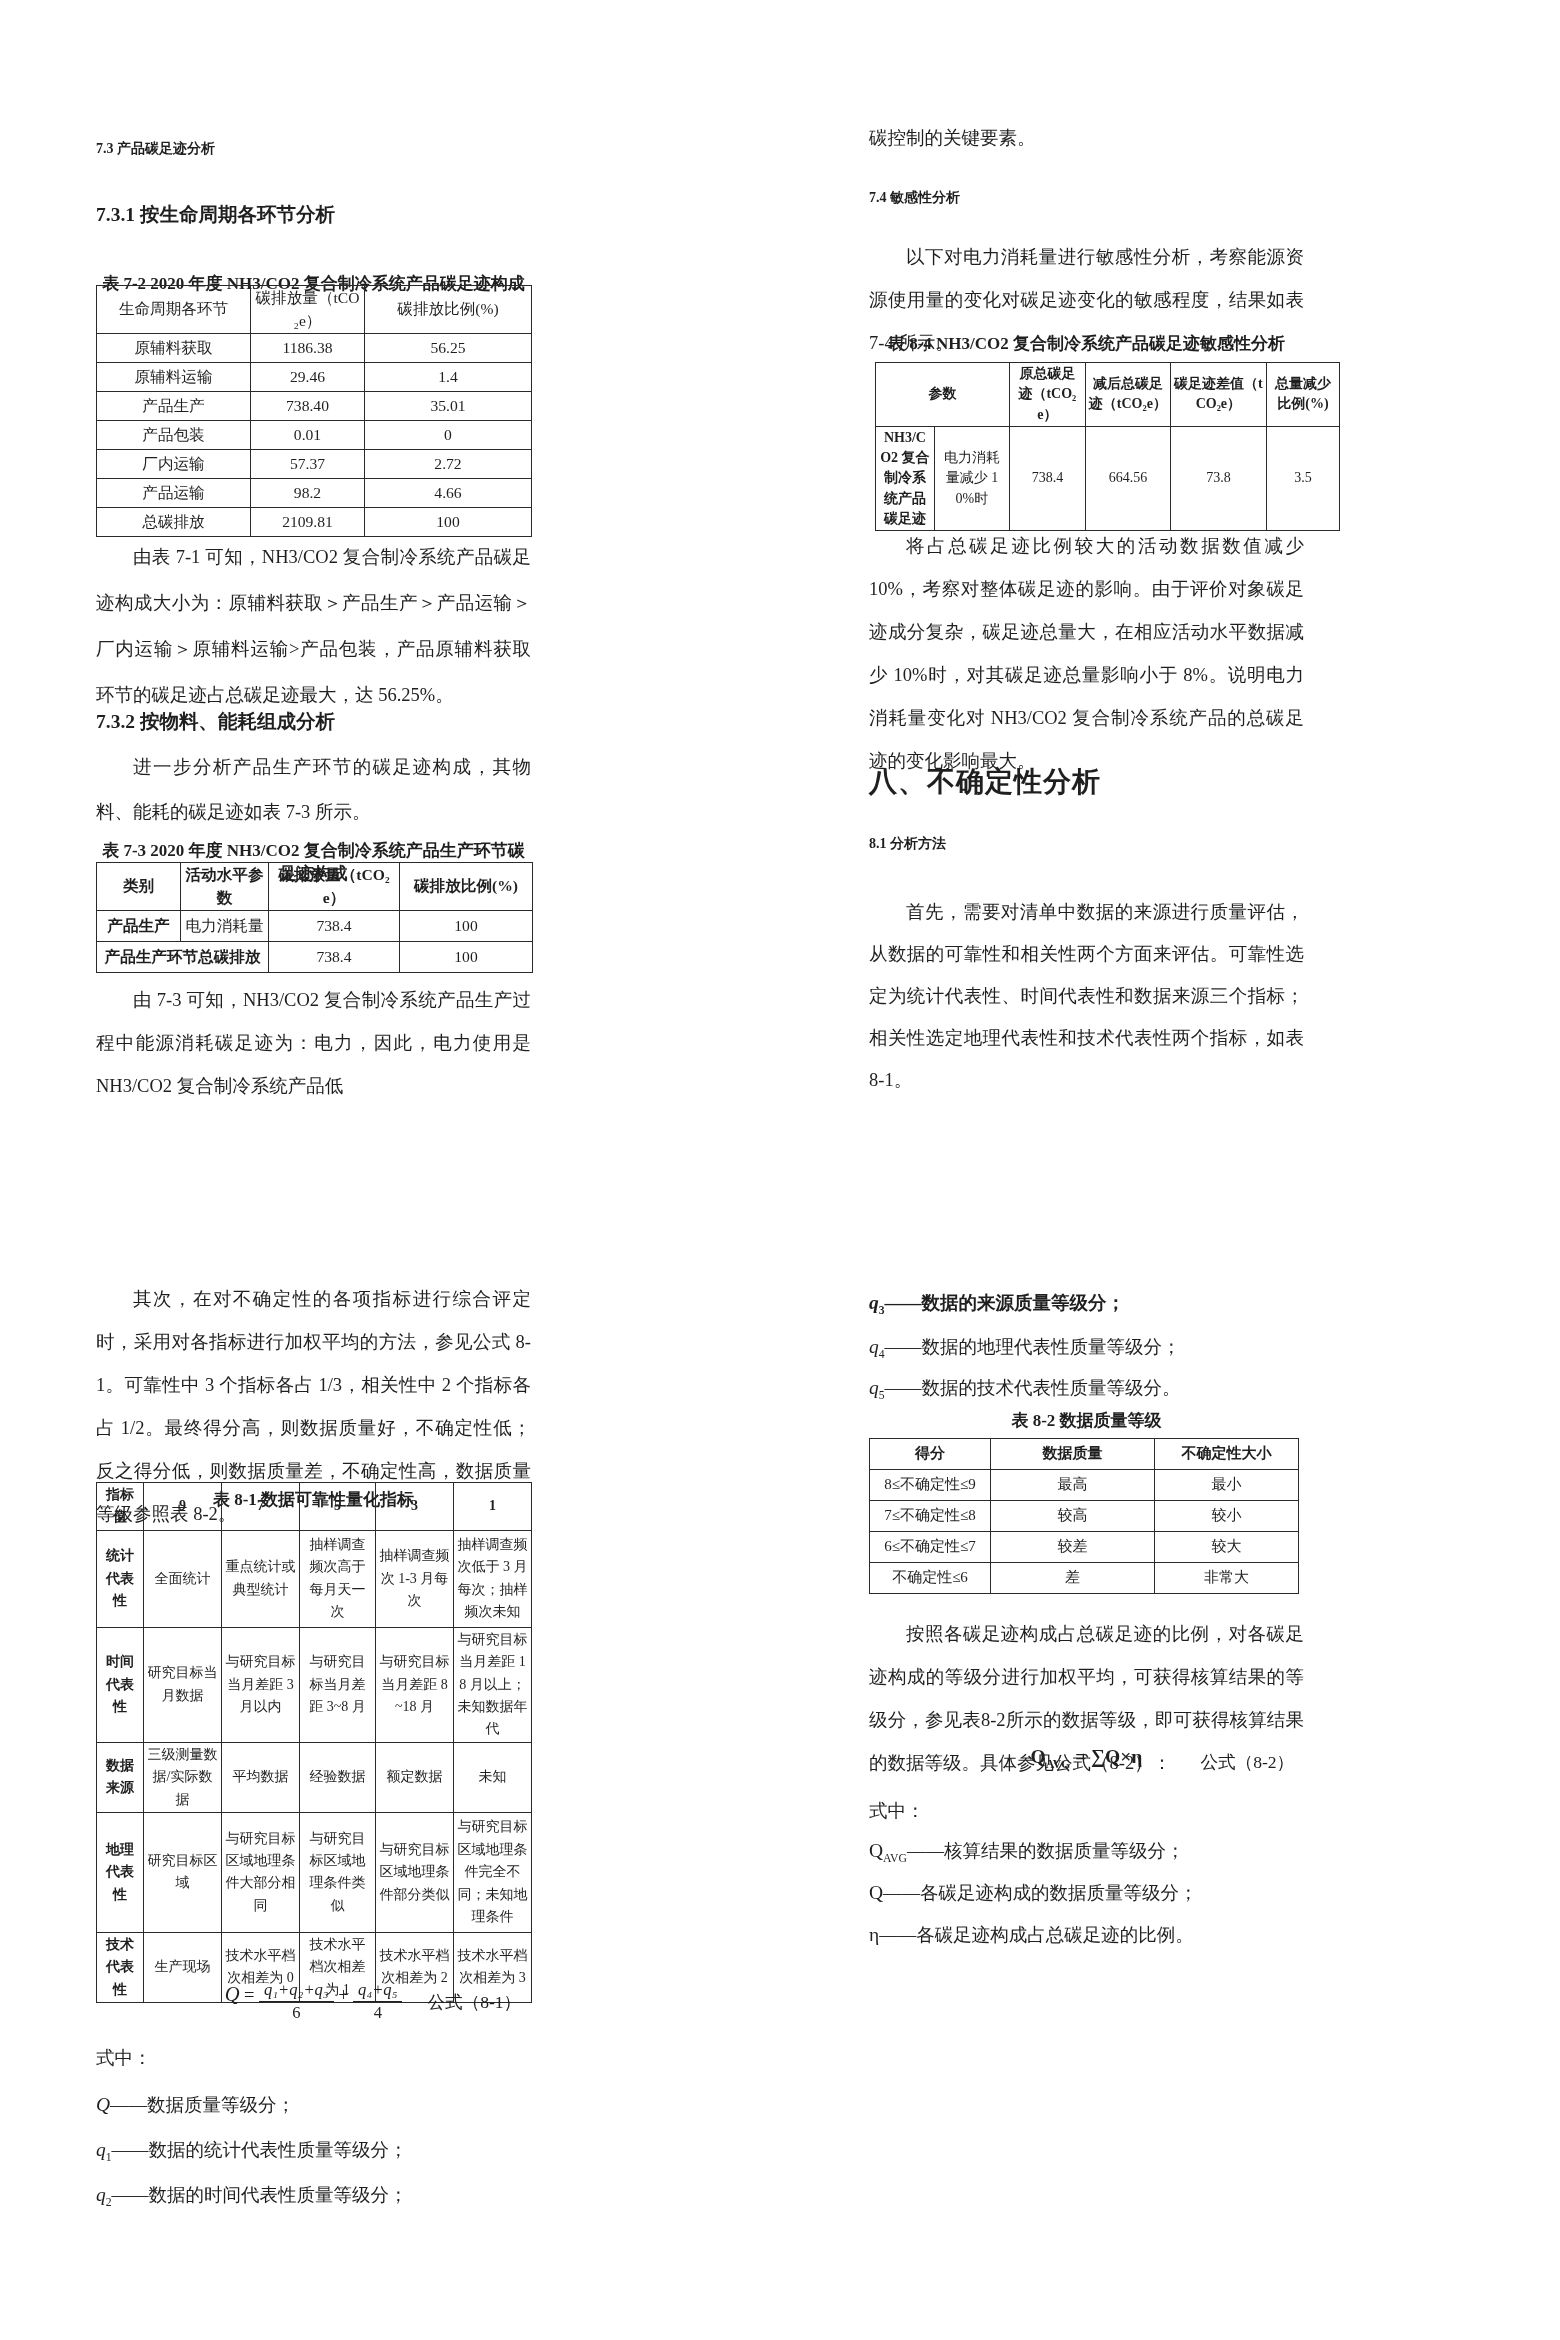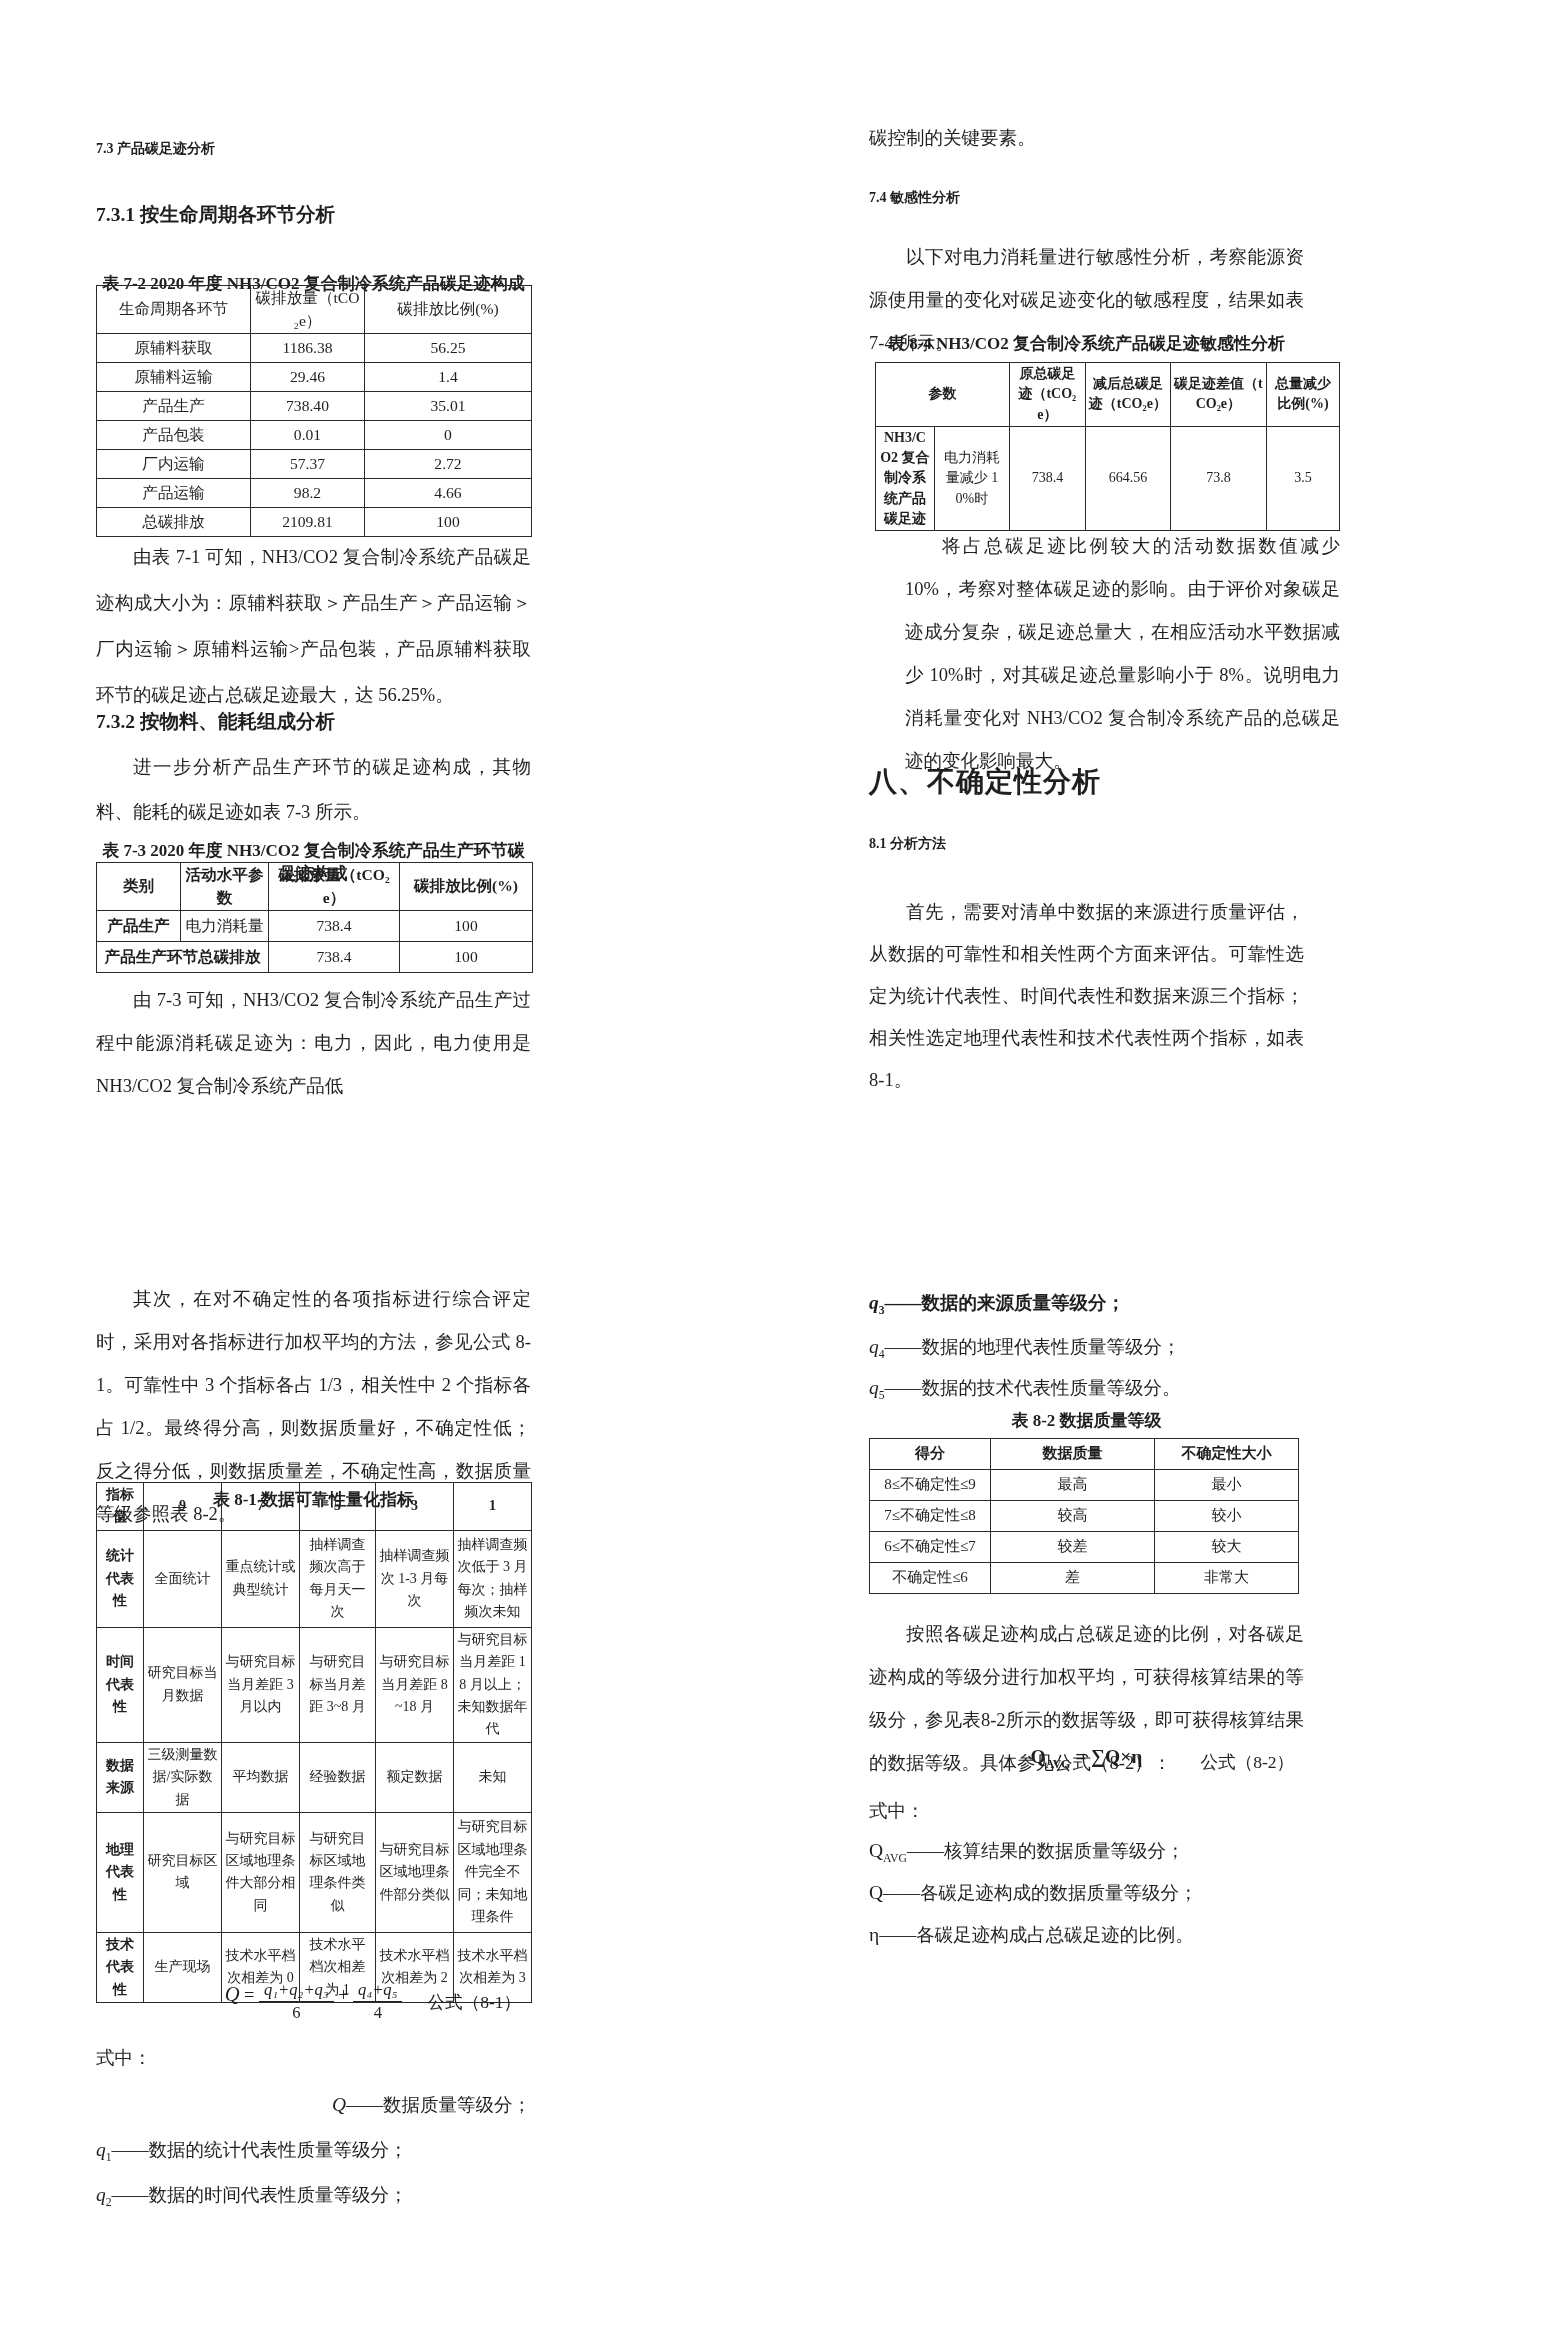--- a/index.html
+++ b/index.html
@@ -200,21 +200,21 @@
     <div class="blk formula" style="top:1980px;height:59px;">
       <span class="mi" style="font-size:20.5px;">Q</span>
       <span>=</span>
       <span class="frac"><span class="num mi">q₁+q₂+q₃</span><span class="den">6</span></span>
       <span>+</span>
       <span class="frac"><span class="num mi">q₄+q₅</span><span class="den">4</span></span>
       <span class="flabel">公式（8-1）</span>
     </div>
 
     <div class="blk para" style="top:2036px;">式中：</div>
-    <div class="blk defline" style="top:2092px;text-align:right;"><i>Q</i><sub></sub><span>——数据质量等级分；</span></div>
+    <div class="blk defline" style="top:2092px;"><i>Q</i><sub></sub><span>——数据质量等级分；</span></div>
     <div class="blk defline" style="top:2137px;"><i>q</i><sub>1</sub><span>——数据的统计代表性质量等级分；</span></div>
     <div class="blk defline" style="top:2182px;"><i>q</i><sub>2</sub><span>——数据的时间代表性质量等级分；</span></div>
   </section>
 
   <section class="col col-r">
     <div class="blk para lh44" style="top:117px;">碳控制的关键要素。</div>
     <div class="blk h-sec" style="top:189px;">7.4 敏感性分析</div>
     <div class="blk para lh44 indent" style="top:236px;">以下对电力消耗量进行敏感性分析，考察能源资源使用量的变化对碳足迹变化的敏感程度，结果如表 7-4 所示。</div>
     <div class="blk caption" style="top:332px;">表 8-4  NH3/CO2 复合制冷系统产品碳足迹敏感性分析</div>
 
@@ -239,21 +239,21 @@
         <td class="bold" style="height:90px;">NH3/CO2 复合制冷系统产品碳足迹</td>
         <td>电力消耗量减少 10%时</td>
         <td>738.4</td>
         <td>664.56</td>
         <td>73.8</td>
         <td>3.5</td>
       </tr>
     </tbody>
       </table>
 
-    <div class="blk para lh44 indent" style="top:525px;margin-left:36px;">将占总碳足迹比例较大的活动数据数值减少 10%，考察对整体碳足迹的影响。由于评价对象碳足迹成分复杂，碳足迹总量大，在相应活动水平数据减少 10%时，对其碳足迹总量影响小于 8%。说明电力消耗量变化对 NH3/CO2 复合制冷系统产品的总碳足迹的变化影响最大。</div>
+    <div class="blk para lh44 indent" style="top:525px;">将占总碳足迹比例较大的活动数据数值减少 10%，考察对整体碳足迹的影响。由于评价对象碳足迹成分复杂，碳足迹总量大，在相应活动水平数据减少 10%时，对其碳足迹总量影响小于 8%。说明电力消耗量变化对 NH3/CO2 复合制冷系统产品的总碳足迹的变化影响最大。</div>
     <div class="blk h-major" style="top:763px;">八、不确定性分析</div>
     <div class="blk h-sec" style="top:835px;">8.1 分析方法</div>
     <div class="blk para lh43 indent" style="top:891px;">首先，需要对清单中数据的来源进行质量评估，从数据的可靠性和相关性两个方面来评估。可靠性选定为统计代表性、时间代表性和数据来源三个指标；相关性选定地理代表性和技术代表性两个指标，如表 8-1。</div>
 
     <div class="blk defline" style="top:1290px;font-weight:bold;"><i>q</i><sub>3</sub><span>——数据的来源质量等级分；</span></div>
     <div class="blk defline" style="top:1334px;"><i>q</i><sub>4</sub><span>——数据的地理代表性质量等级分；</span></div>
     <div class="blk defline" style="top:1375px;"><i>q</i><sub>5</sub><span>——数据的技术代表性质量等级分。</span></div>
 
     <div class="blk caption" style="top:1409px;">表 8-2 数据质量等级</div>
 

